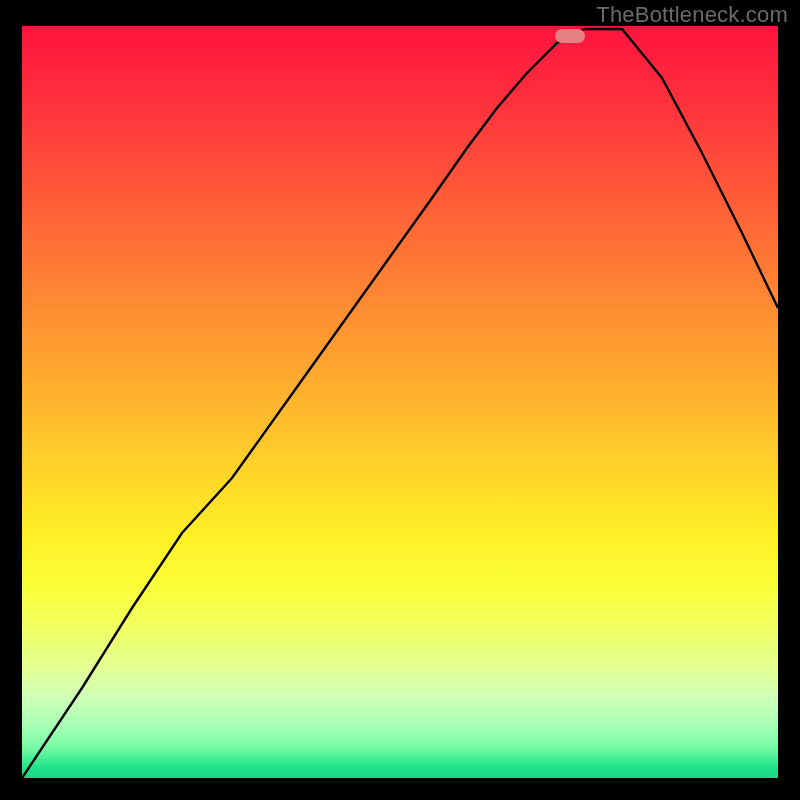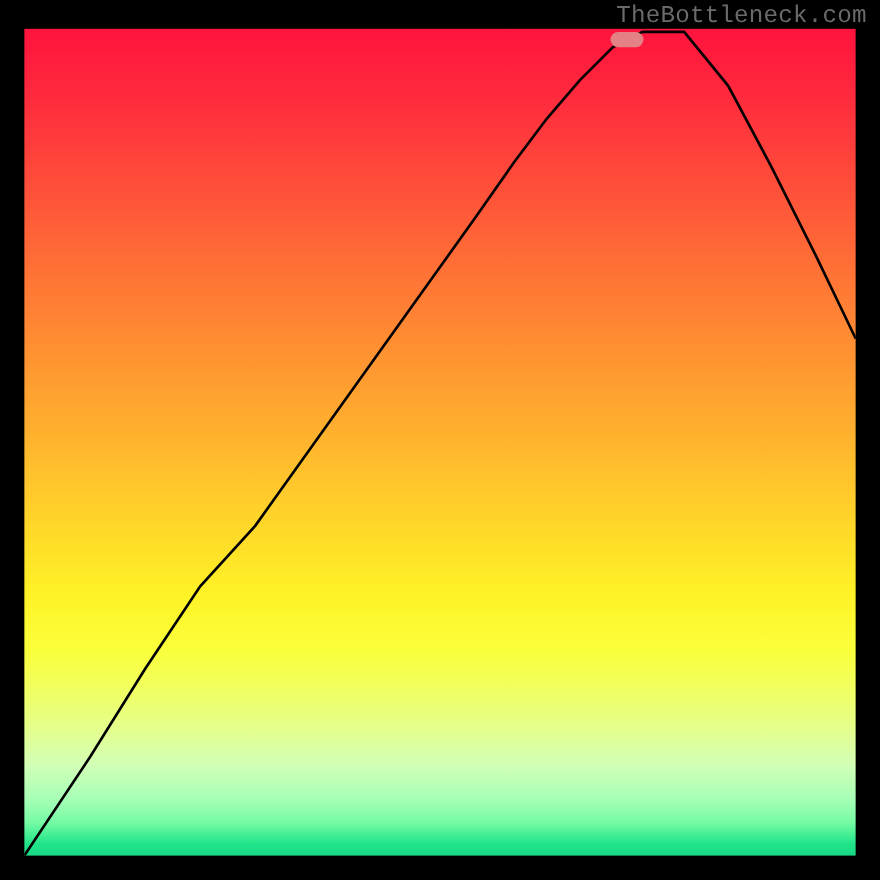--- a/index.html
+++ b/index.html
@@ -20,21 +20,20 @@
     background: #000;
   }
   .watermark {
     position: absolute;
     top: 2px;
     right: 12px;
     color: #6a6a6a;
     font-size: 22px;
     letter-spacing: 0.2px;
     user-select: none;
-    font-family: Liberation Mono, monospace;
   }
   .plot-area {
     position: absolute;
     left: 22px;
     top: 26px;
     width: 756px;
     height: 752px;
     overflow: hidden;
   }
   .gradient {

